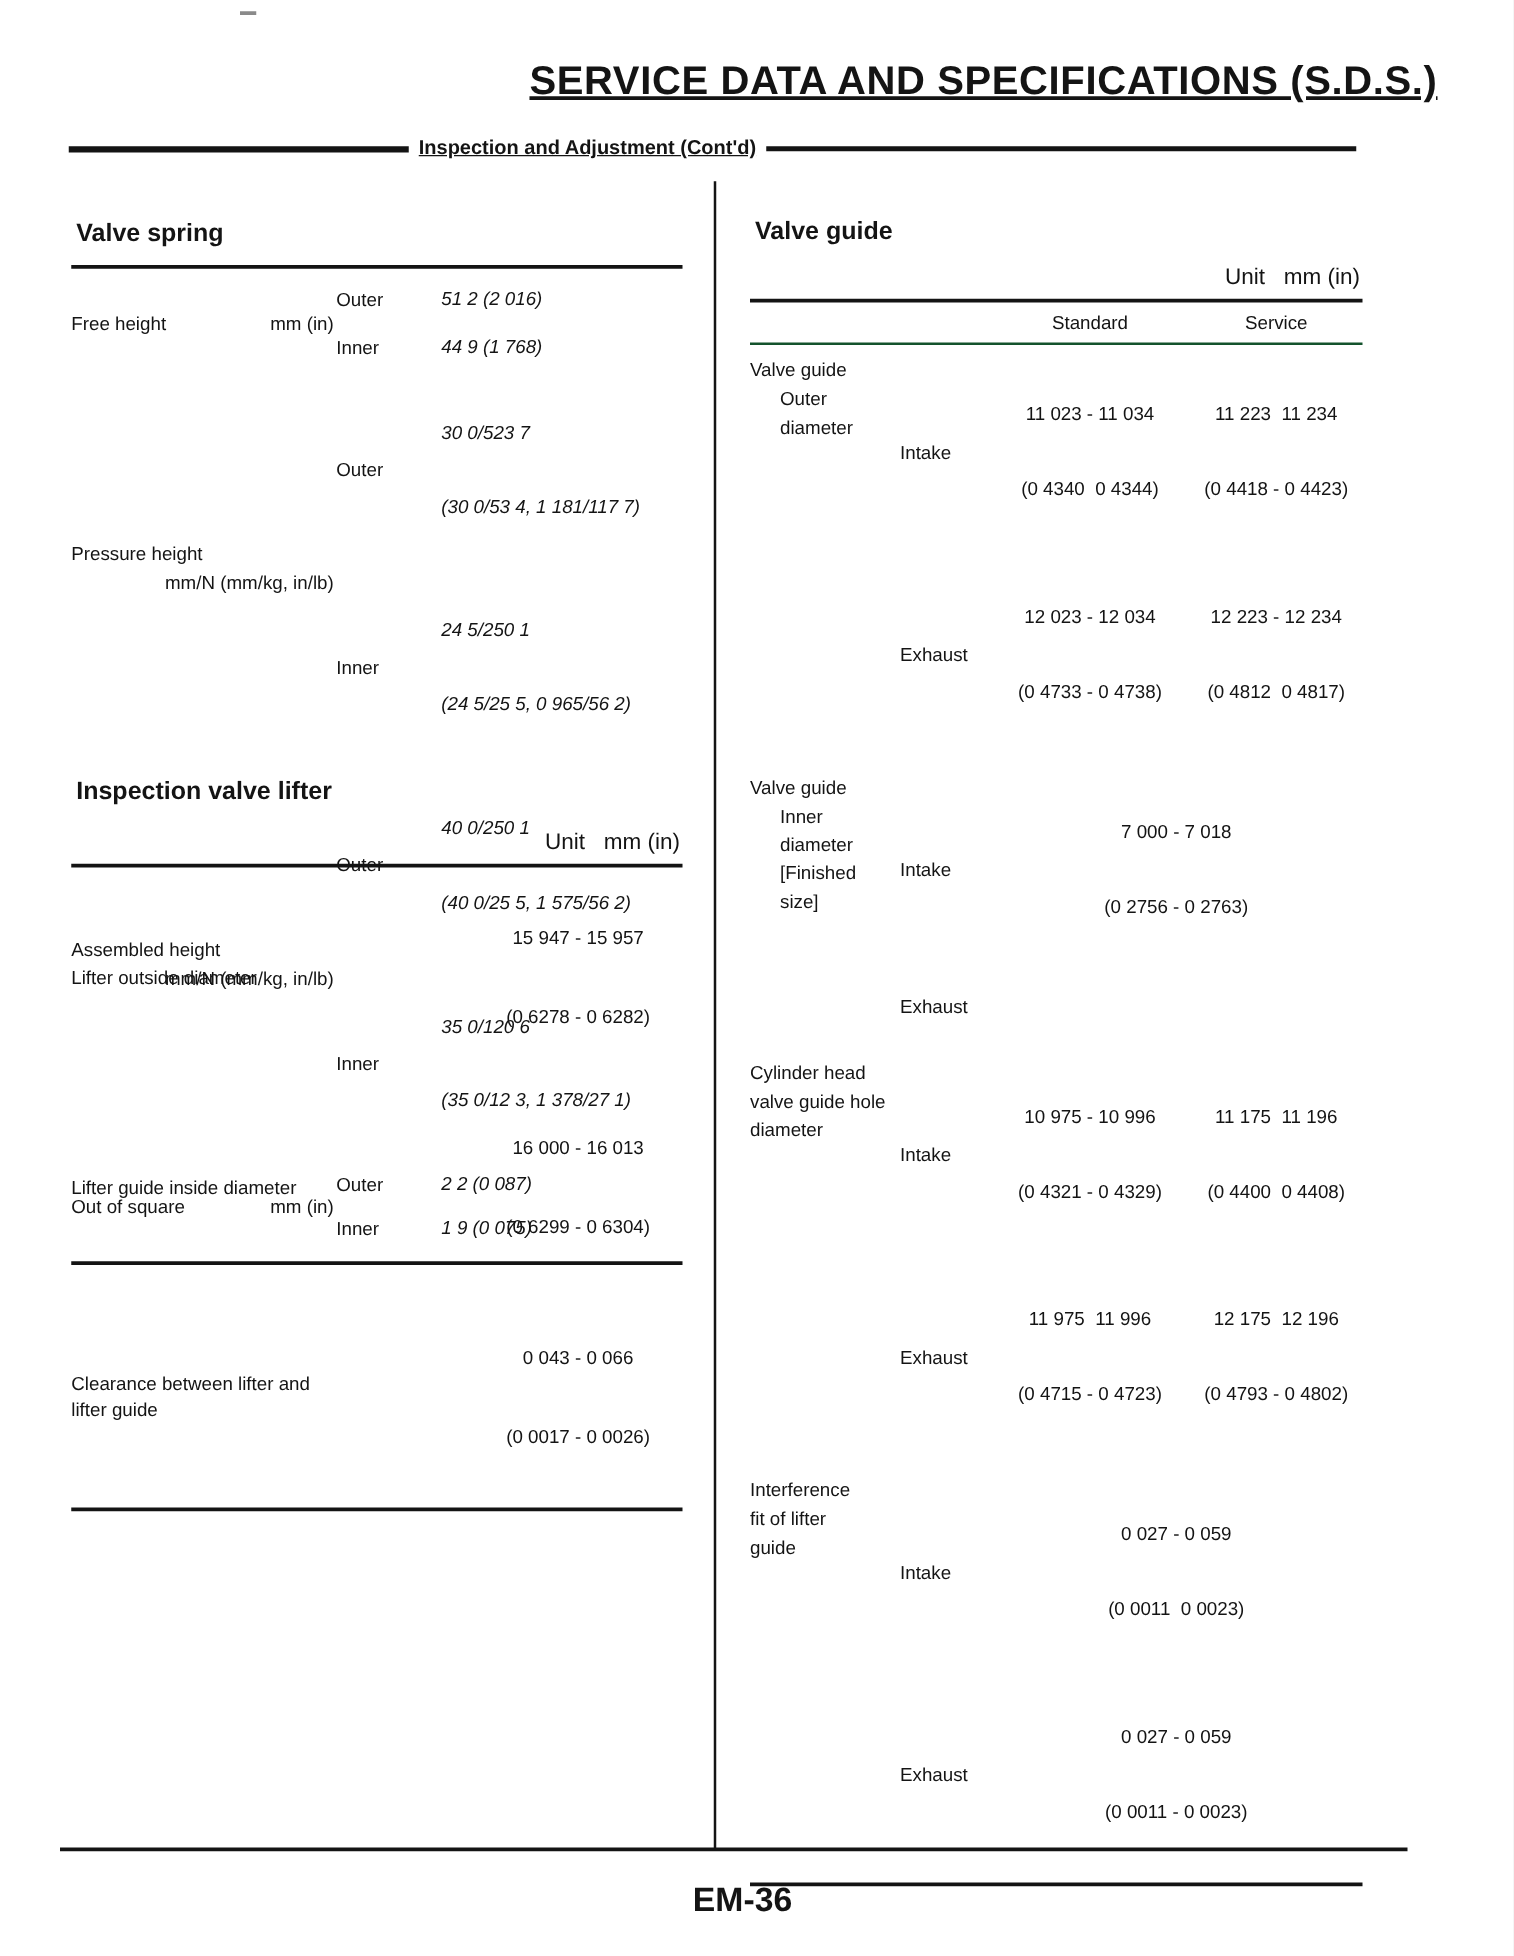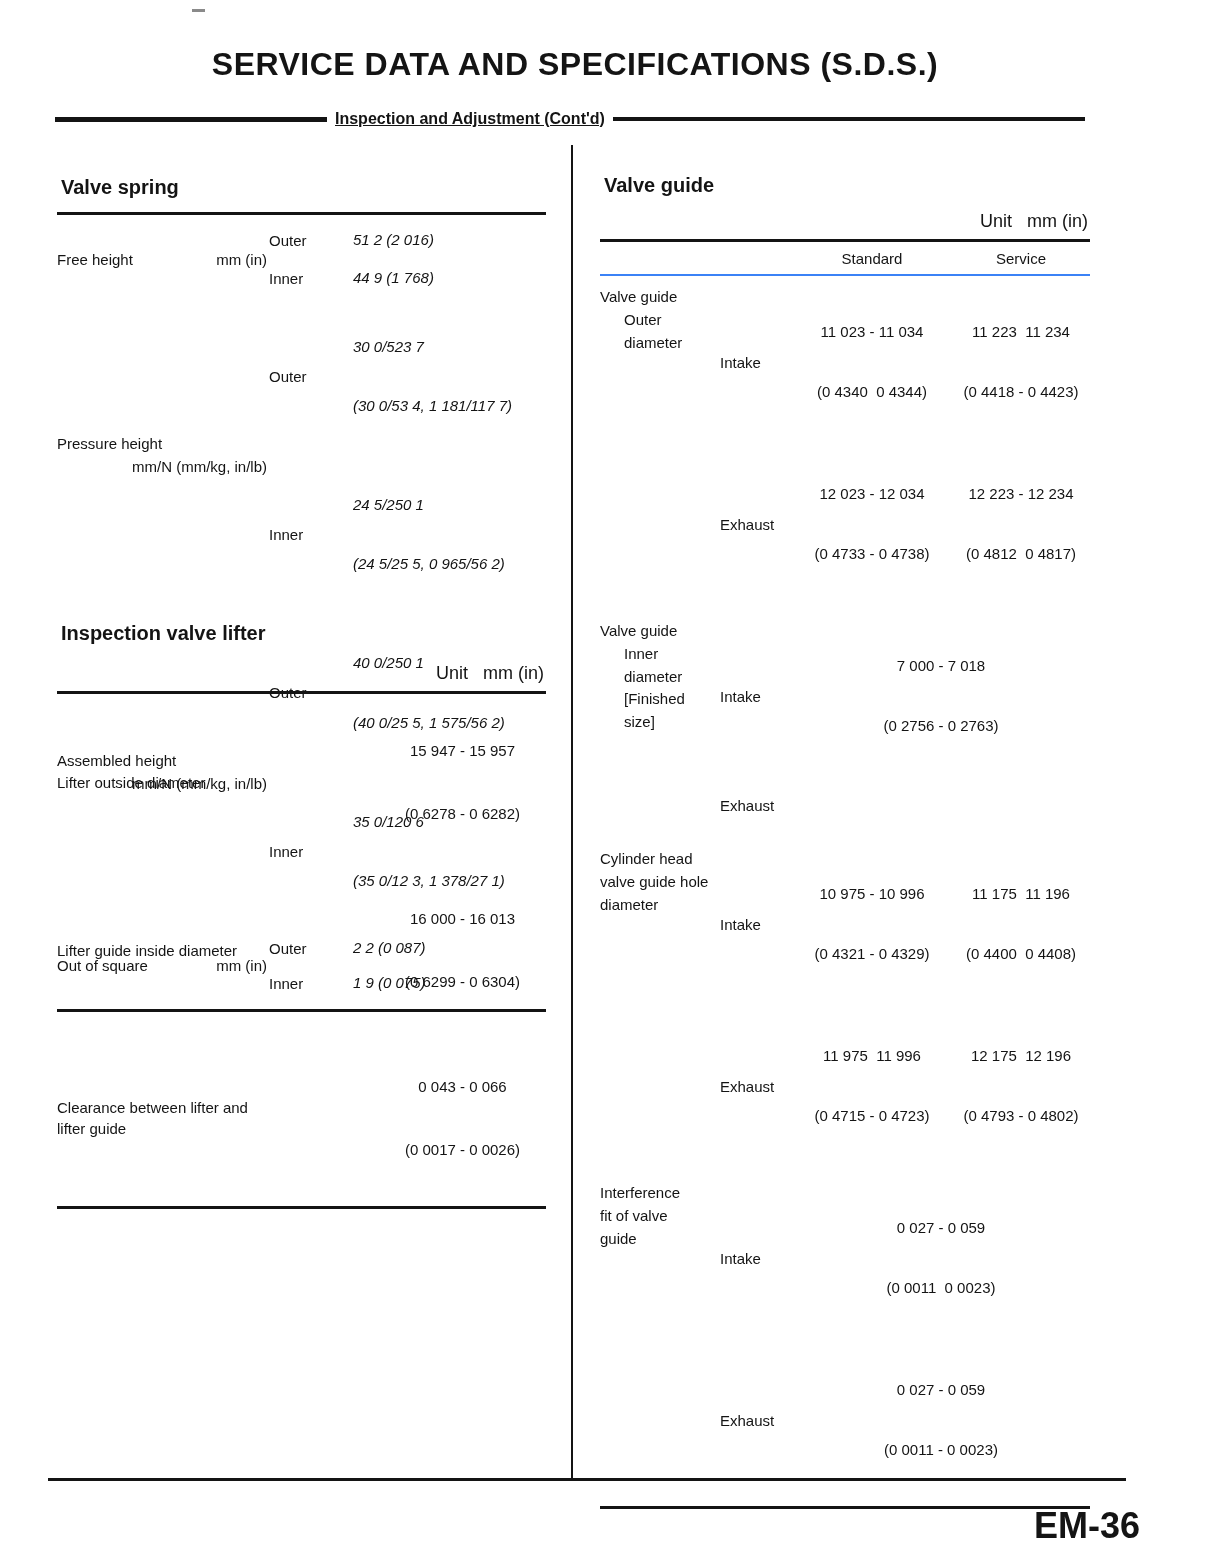--- a/index.html
+++ b/index.html
@@ -4,33 +4,33 @@
 <style>
   * { box-sizing: border-box; }
   html,body { margin:0; padding:0; background:#e8e8e8; }
   .page {
     position:relative; width:1211px; height:1565px; background:#ffffff;
     font-family:"Liberation Sans", sans-serif; color:#141414; font-size:15px;
     margin:0 auto; overflow:hidden;
   }
   .stray-mark { position:absolute; left:192px; top:9px; width:13px; height:3px; background:#8a8a8a; }
   .doc-title {
-    position:absolute; left:0; top:46px; width:1150px; text-align:center;
-    font-size:32px; font-weight:bold; letter-spacing:0.5px; white-space:pre;
+    position:absolute; left:0; top:46px; width:1150px; text-align:right;
+    font-size:32px; font-weight:bold; letter-spacing:0.5px; white-space:pre;text-decoration:underline;
   }
   .subtitle-row {
     position:absolute; left:55px; top:110px; width:1030px;
     display:flex; align-items:center;
   }
   .subtitle-rule-left { width:272px; height:5px; background:#141414; }
   .subtitle-rule-right { flex:1; height:4px; background:#141414; }
   .subtitle-text { font-size:16px; font-weight:bold; padding:0 8px; white-space:nowrap;text-decoration:underline; }
   .v-divider { position:absolute; left:571px; top:145px; width:2px; height:1335px; background:#141414; }
   .bottom-rule { position:absolute; left:48px; top:1478px; width:1078px; height:3px; background:#141414; }
-  .page-footer { position:absolute; left:0; top:1505px; width:1140px; text-align:right; font-size:36px; font-weight:bold;padding-left:48px; }
+  .page-footer { position:absolute; left:0; top:1505px; width:1140px; text-align:center; font-size:27px; font-weight:bold;padding-left:48px; }
 
   .section-heading { font-size:20px; font-weight:bold; margin:4px; }
 
   
   .valve-spring { position:absolute; left:57px; top:172px; width:489px; }
   .vs-table { margin-top:13px; border-top:3px solid #141414; border-bottom:3px solid #141414; padding:6px 0 8px; }
   .vs-group { display:flex; align-items:center; }
   .vs-label { width:212px; }
   .vs-label-row { display:flex; justify-content:space-between; padding-right:2px; }
   .vs-unit-line { text-align:right; padding-right:2px; margin-top:6px; }
@@ -49,21 +49,21 @@
   .hy-table { border-top:3px solid #141414; border-bottom:3px solid #141414; padding:4px 0; }
   .hy-row { display:flex; align-items:center; min-height:57px; }
   .hy-label { width:322px; line-height:1.4; }
   .hy-val { flex:1; text-align:center; white-space:pre; line-height:1.4; }
 
   
   .valve-guide { position:absolute; left:600px; top:170px; width:490px; }
   .vg-unit { margin:14px 2px 7px 0; }
   .vg-table { border-top:3px solid #141414; border-bottom:3px solid #141414; }
   .vg-h { display:flex; align-items:center; min-height:34px; }
-  .vg-h1 { border-bottom:2px solid #3b82f6; }
+  .vg-h1 { border-bottom:2px solid #14532d; }
   .vg-h-gap { width:192px; }
   .vg-col-std { width:160px; text-align:center; white-space:pre; }
   .vg-col-svc { width:138px; text-align:center; white-space:pre; }
   .vg-group { display:flex; padding:5px 0; }
   .vg-label { width:120px; line-height:1.52; padding-top:5px; }
   .vg-label .indent { padding-left:24px; }
   .vg-rows { flex:1; display:flex; flex-direction:column; justify-content:center; }
   .vg-row { display:flex; align-items:center; }
   .vg-row.tall { min-height:56px; }
   .vg-row.mid { min-height:52px; }
@@ -309,21 +309,21 @@
               <div>12 175  12 196</div>
               <div>(0 4793 - 0 4802)</div>
             </div>
           </div>
         </div>
       </div>
 
       <div class="vg-group">
         <div class="vg-label">
           <div>Interference</div>
-          <div>fit of valve</div>
+          <div>fit of lifter</div>
           <div>guide</div>
         </div>
         <div class="vg-rows">
           <div class="vg-row mid">
             <div class="vg-sub">Intake</div>
             <div class="vg-span">
               <div>0 027 - 0 059</div>
               <div>(0 0011  0 0023)</div>
             </div>
           </div>

